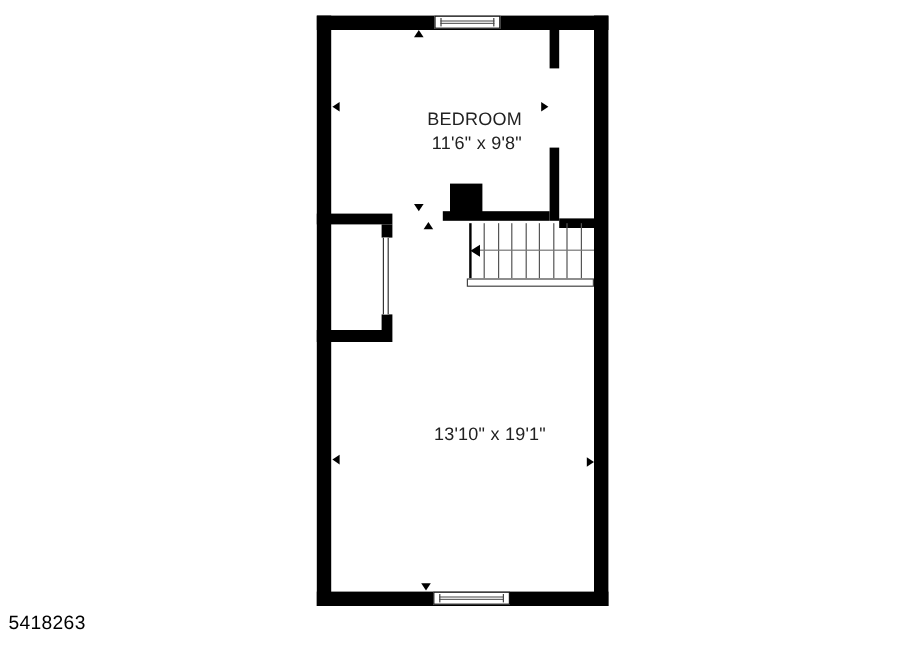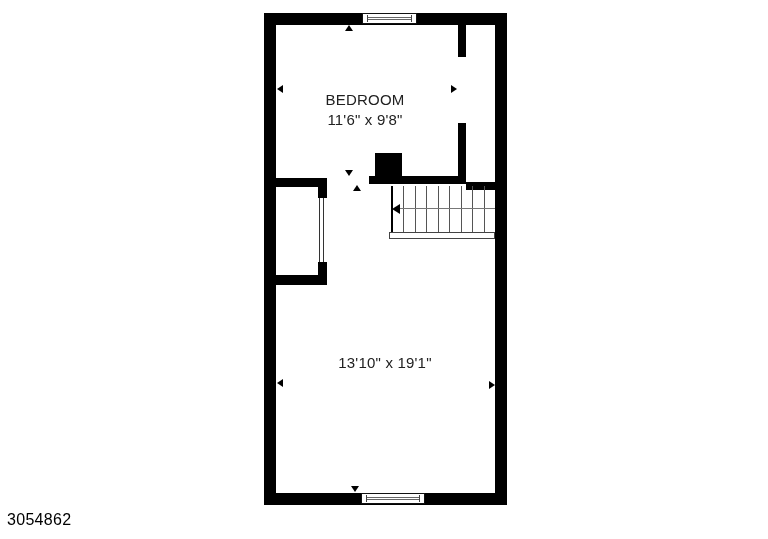--- a/index.html
+++ b/index.html
@@ -30,21 +30,21 @@
   
   .closet-door{position:absolute;left:319px;top:198px;width:5px;height:64px;
     background:#fff;border-left:1px solid #333;border-right:1px solid #333;box-sizing:border-box;}
   
   .tri{position:absolute;width:0;height:0;}
   .tri.left {border-top:4px solid transparent;border-bottom:4px solid transparent;border-right:6px solid #000;}
   .tri.right{border-top:4px solid transparent;border-bottom:4px solid transparent;border-left:6px solid #000;}
   .tri.up   {border-left:4px solid transparent;border-right:4px solid transparent;border-bottom:6px solid #000;}
   .tri.down {border-left:4px solid transparent;border-right:4px solid transparent;border-top:6px solid #000;}
   
-  .room-label{position:absolute;width:140px;text-align:center;
+  .room-label{position:absolute;width:140px;text-align:right;
     color:var(--text,#212121);font-size:15px;line-height:20px;letter-spacing:.2px;}
   .plan-id{position:absolute;left:7px;top:511px;font-size:16px;color:#000;letter-spacing:.3px;}
 </style>
 </head>
 <body>
 
 <div class="wall" style="left:264px;top:13px;width:243px;height:12px;"></div>
 <div class="wall" style="left:264px;top:493px;width:243px;height:12px;"></div>
 <div class="wall" style="left:264px;top:13px;width:12px;height:492px;"></div>
 <div class="wall" style="left:495px;top:13px;width:12px;height:492px;"></div>
@@ -96,13 +96,13 @@
 <div class="tri up" style="left:353px;top:185px;"></div>
 <div class="tri down" style="left:351px;top:486px;"></div>
 
 <div class="room-label" style="left:295px;top:90px;">
   <div>BEDROOM</div>
   <div>11'6" x 9'8"</div>
 </div>
 <div class="room-label" style="left:315px;top:353px;">
   <div>13'10" x 19'1"</div>
 </div>
-<div class="plan-id">3054862</div>
+<div class="plan-id">5418263</div>
 
 </body></html>

